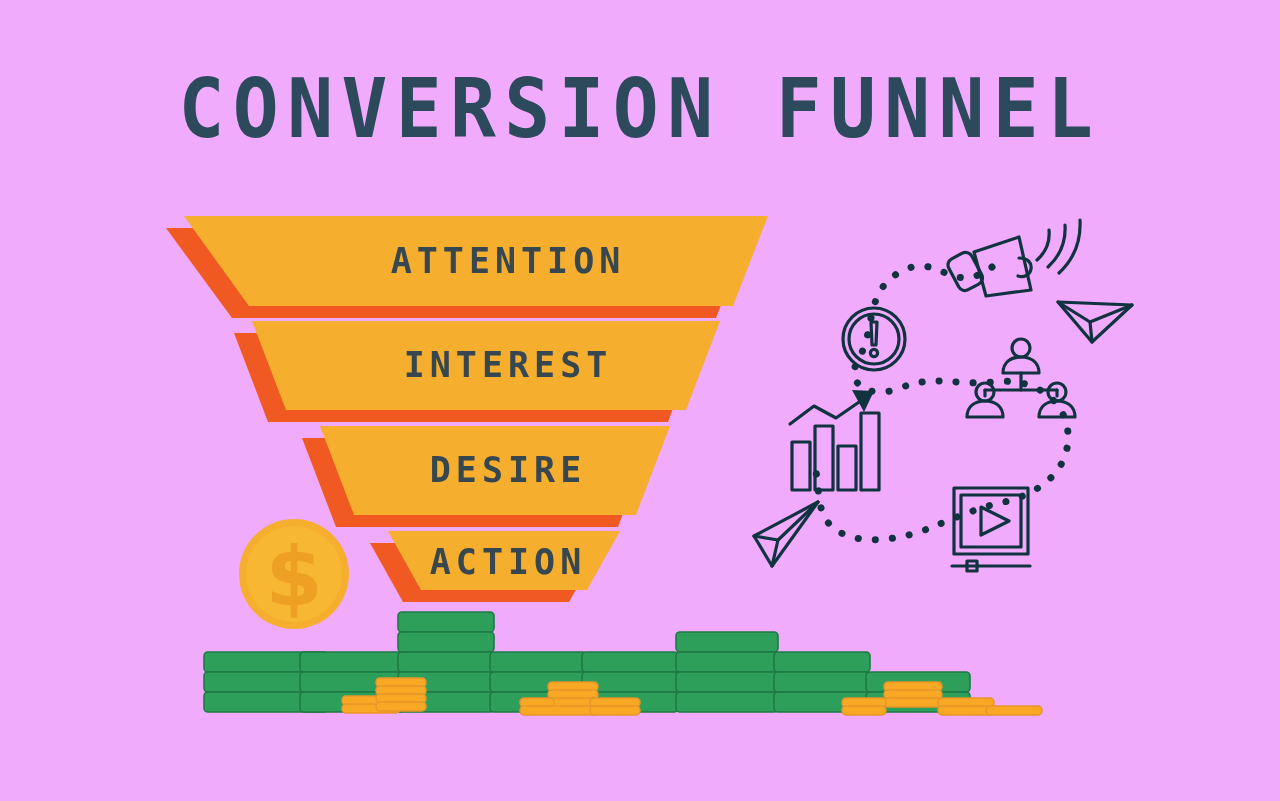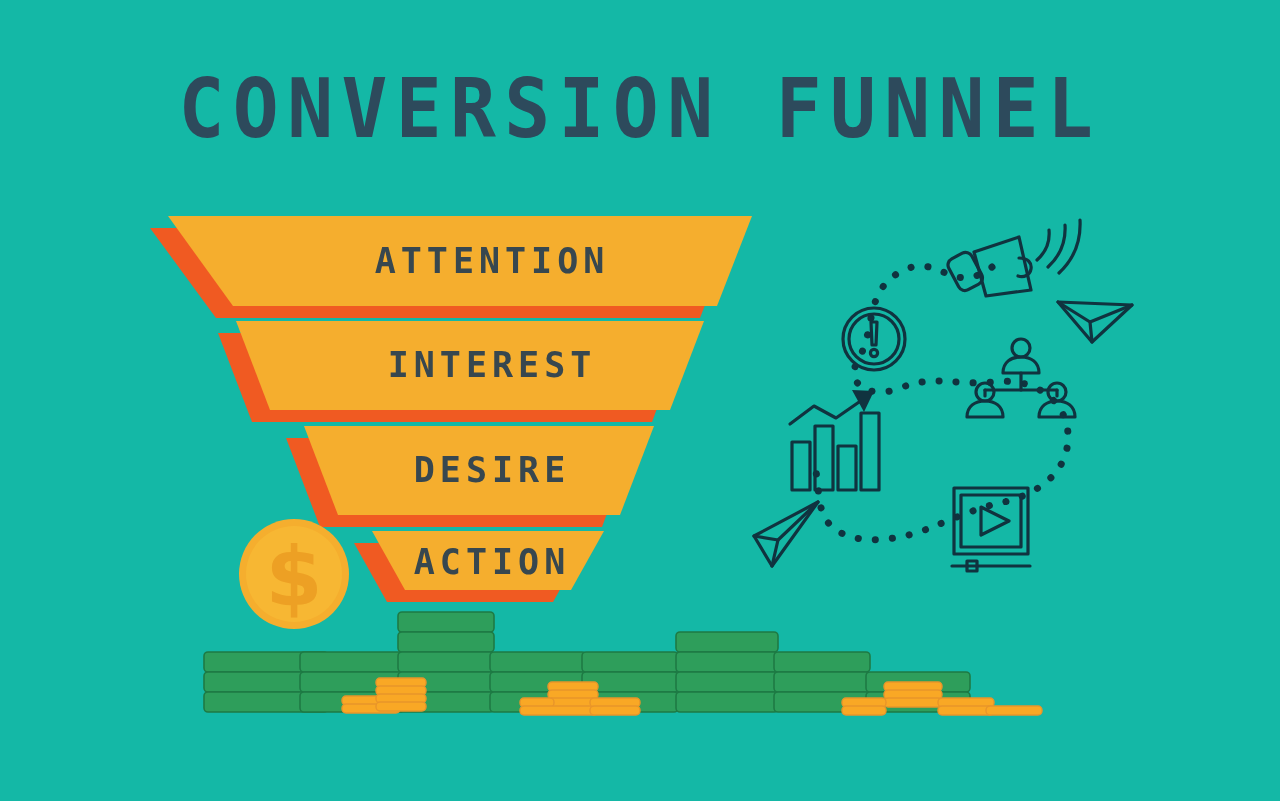--- a/index.html
+++ b/index.html
@@ -5,21 +5,21 @@
 <style>
   html, body {
     margin: 0;
     padding: 0;
     background: #4fdce0;
   }
   #stage {
     position: relative;
     width: 1280px;
     height: 801px;
-    background: #14b8a6;
+    background: #f0abfc;
     overflow: hidden;
     font-family: "DejaVu Sans Mono", "Liberation Mono", monospace;
   }
 
   
   #title {
     position: absolute;
     left: 0;
     top: 68px;
     width: 1280px;
@@ -30,21 +30,21 @@
     letter-spacing: 9px;
     color: #2d4a5c;
     white-space: nowrap;
     transform: scaleX(0.93);
     line-height: 1;
   }
 
   
   #funnel {
     position: absolute;
-    left: 140px;
+    left: 156px;
     top: 190px;
     width: 620px;
     height: 420px;
   }
   #funnel svg { display: block; }
 
   .funnel-label {
     font-family: "DejaVu Sans Mono", "Liberation Mono", monospace;
     font-size: 35px;
     font-weight: bold;

